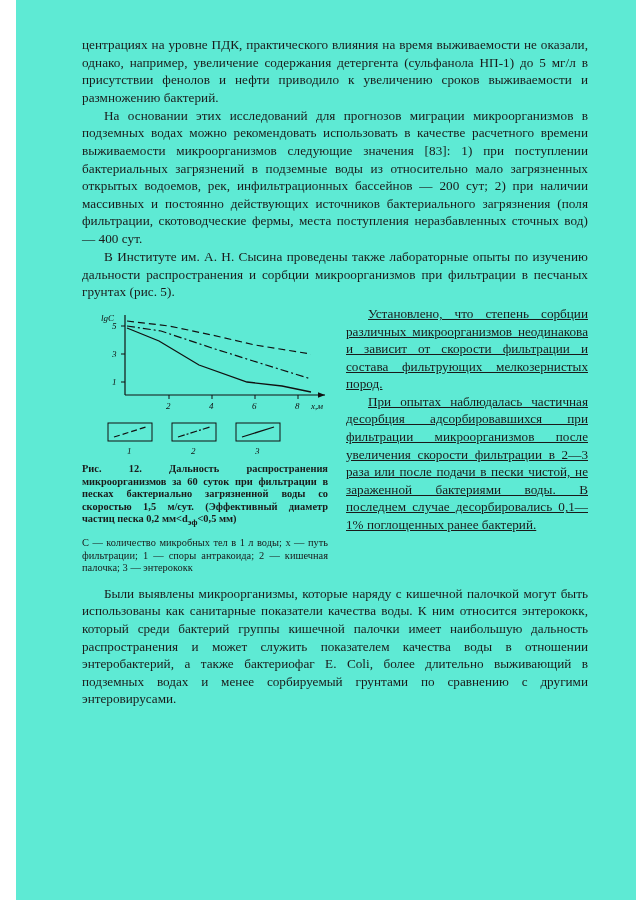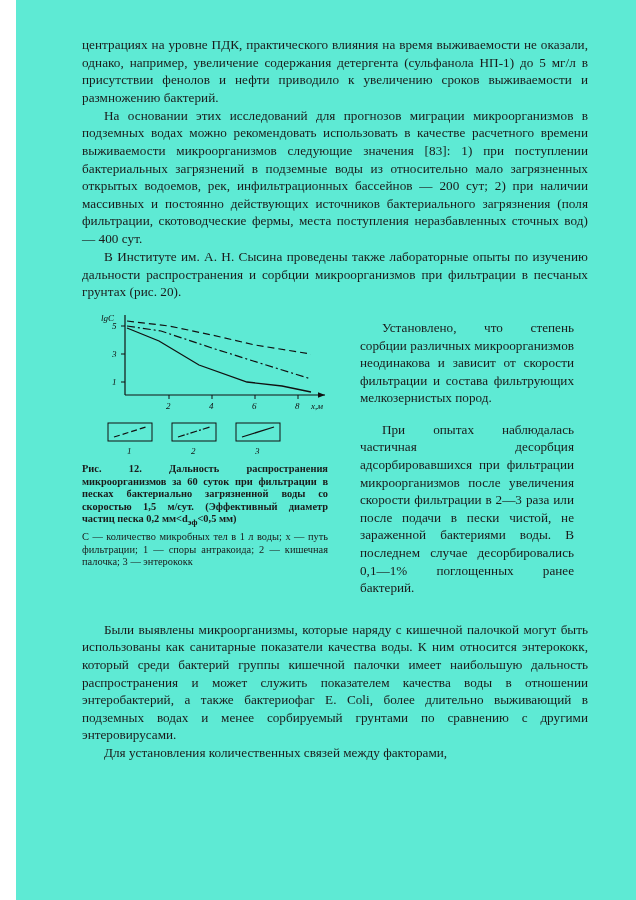--- a/index.html
+++ b/index.html
@@ -47,25 +47,26 @@
   }
   .figure-col {
     float: left;
     width: 252px;
     margin-right: 12px;
   }
   .side-col {
     overflow: hidden;
   }
   .side-col p {
-    margin: 14px;
+    margin: 0;
     text-align: justify;
     font-size: 13.2px;
     line-height: 17.6px;
     text-indent: 22px;
+    text-decoration: underline;
   }
 
   
   .chart-box {
     position: relative;
     width: 246px;
     height: 104px;
     margin-top: 4px;
     margin-left: 15px;
   }
@@ -112,21 +113,21 @@
   .gap { height: 10px; }
 </style>
 </head>
 <body>
 
 <div class="page">
   <div class="content">
 
     <p class="para noindent">центрациях на уровне ПДК, практического влияния на время выживаемости не оказали, однако, например, увеличение содержания детергента (сульфанола НП-1) до 5 мг/л в присутствии фенолов и нефти приводило к увеличению сроков выживаемости и размножению бактерий.</p>
     <p class="para">На основании этих исследований для прогнозов миграции микроорганизмов в подземных водах можно рекомендовать использовать в качестве расчетного времени выживаемости микроорганизмов следующие значения [83]: 1) при поступлении бактериальных загрязнений в подземные воды из относительно мало загрязненных открытых водоемов, рек, инфильтрационных бассейнов — 200 сут; 2) при наличии массивных и постоянно действующих источников бактериального загрязнения (поля фильтрации, скотоводческие фермы, места поступления неразбавленных сточных вод) — 400 сут.</p>
-    <p class="para">В Институте им. А. Н. Сысина проведены также лабораторные опыты по изучению дальности распространения и сорбции микроорганизмов при фильтрации в песчаных грунтах (рис. 20).</p>
+    <p class="para">В Институте им. А. Н. Сысина проведены также лабораторные опыты по изучению дальности распространения и сорбции микроорганизмов при фильтрации в песчаных грунтах (рис. 5).</p>
 
     <div class="figure-wrap">
       <div class="figure-col">
 
         <div class="chart-box">
           <svg width="246" height="104" viewBox="0 0 246 104">
 
             <line x1="28" y1="6" x2="28" y2="86" stroke="#111" stroke-width="1.2"></line>
             <line x1="28" y1="86" x2="228" y2="86" stroke="#111" stroke-width="1.2"></line>
 
@@ -171,31 +172,30 @@
             <text x="105" y="35" font-family="Liberation Serif, serif" font-size="9" font-style="italic" fill="#111">2</text>
 
             <rect x="150" y="4" width="44" height="18" fill="none" stroke="#111" stroke-width="1"></rect>
             <line x1="156" y1="18" x2="188" y2="8" stroke="#111" stroke-width="1.2"></line>
             <text x="169" y="35" font-family="Liberation Serif, serif" font-size="9" font-style="italic" fill="#111">3</text>
           </svg>
         </div>
 
         <div class="fig-caption">
           <span>Рис. 12. Дальность распространения микроорганизмов за 60 суток при фильтрации в песках бактериально загрязненной воды со скоростью 1,5 м/сут. (Эффективный диаметр частиц песка 0,2 мм&lt;d</span><sub>эф</sub><span>&lt;0,5 мм)</span>
-          <div class="light" style="margin-top:2px">C — количество микробных тел в 1 л воды; x — путь фильтрации; 1 — споры антракоида; 2 — кишечная палочка; 3 — энтерококк</div>
+          <div class="light" style="margin-top:8px">C — количество микробных тел в 1 л воды; x — путь фильтрации; 1 — споры антракоида; 2 — кишечная палочка; 3 — энтерококк</div>
         </div>
       </div>
 
       <div class="side-col">
         <p>Установлено, что степень сорбции различных микроорганизмов неодинакова и зависит от скорости фильтрации и состава фильтрующих мелкозернистых пород.</p>
         <p>При опытах наблюдалась частичная десорбция адсорбировавшихся при фильтрации микроорганизмов после увеличения скорости фильтрации в 2—3 раза или после подачи в пески чистой, не зараженной бактериями воды. В последнем случае десорбировались 0,1—1% поглощенных ранее бактерий.</p>
       </div>
     </div>
 
     <div class="tail">
       <div class="gap"></div>
       <p>Были выявлены микроорганизмы, которые наряду с кишечной палочкой могут быть использованы как санитарные показатели качества воды. К ним относится энтерококк, который среди бактерий группы кишечной палочки имеет наибольшую дальность распространения и может служить показателем качества воды в отношении энтеробактерий, а также бактериофаг E. Coli, более длительно выживающий в подземных водах и менее сорбируемый грунтами по сравнению с другими энтеровирусами.</p>
-      <p>Для установления количественных связей между факторами,</p>
     </div>
 
   </div>
 
 </div>
 
 </body></html>

